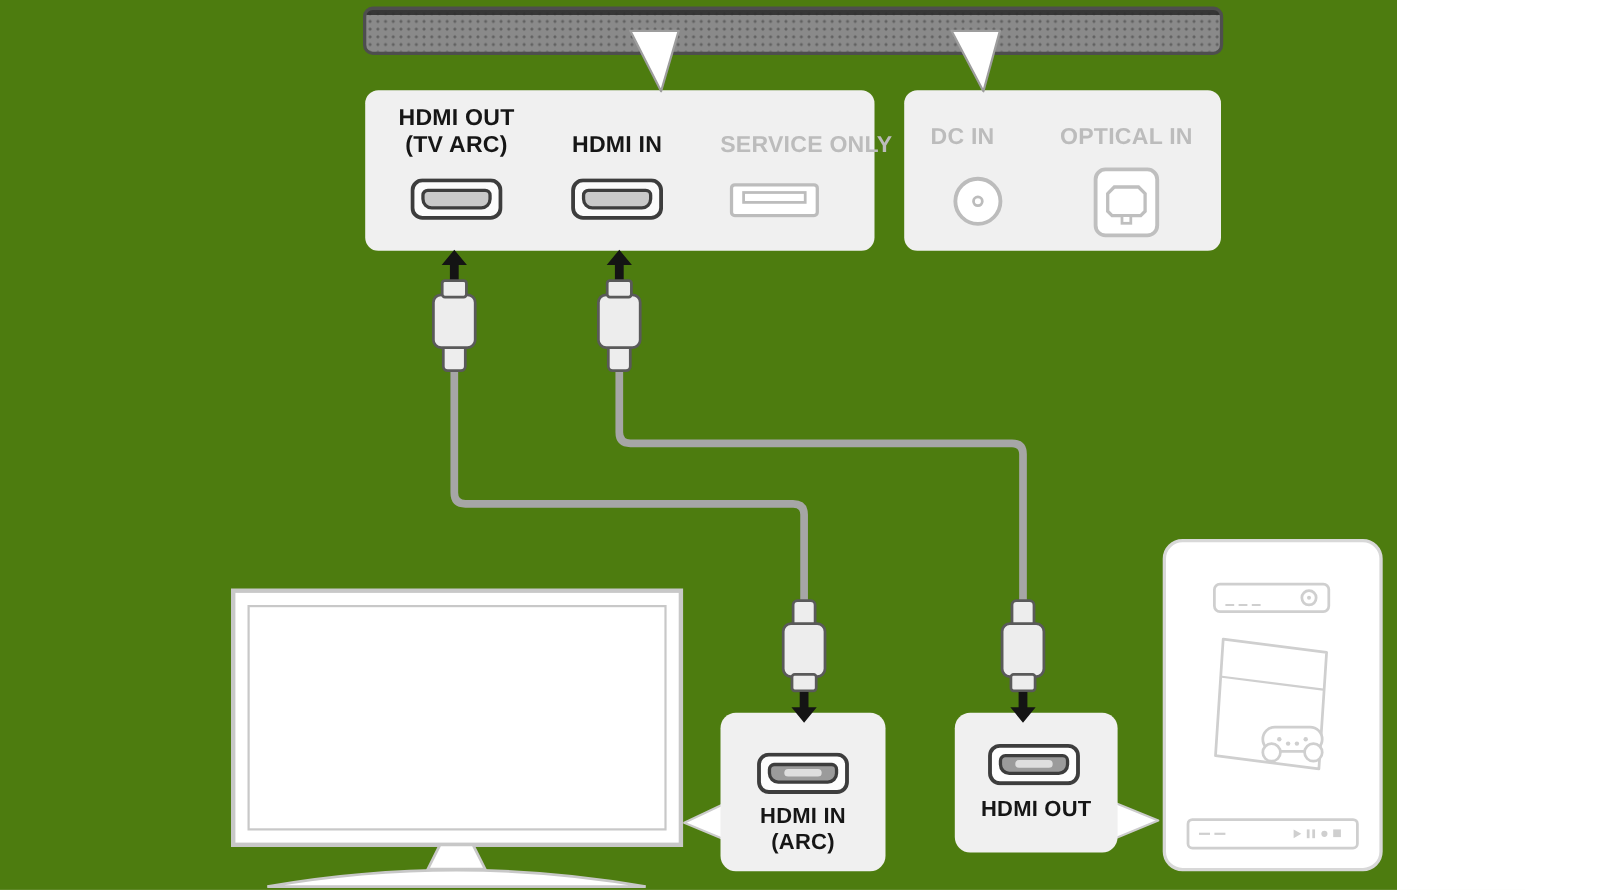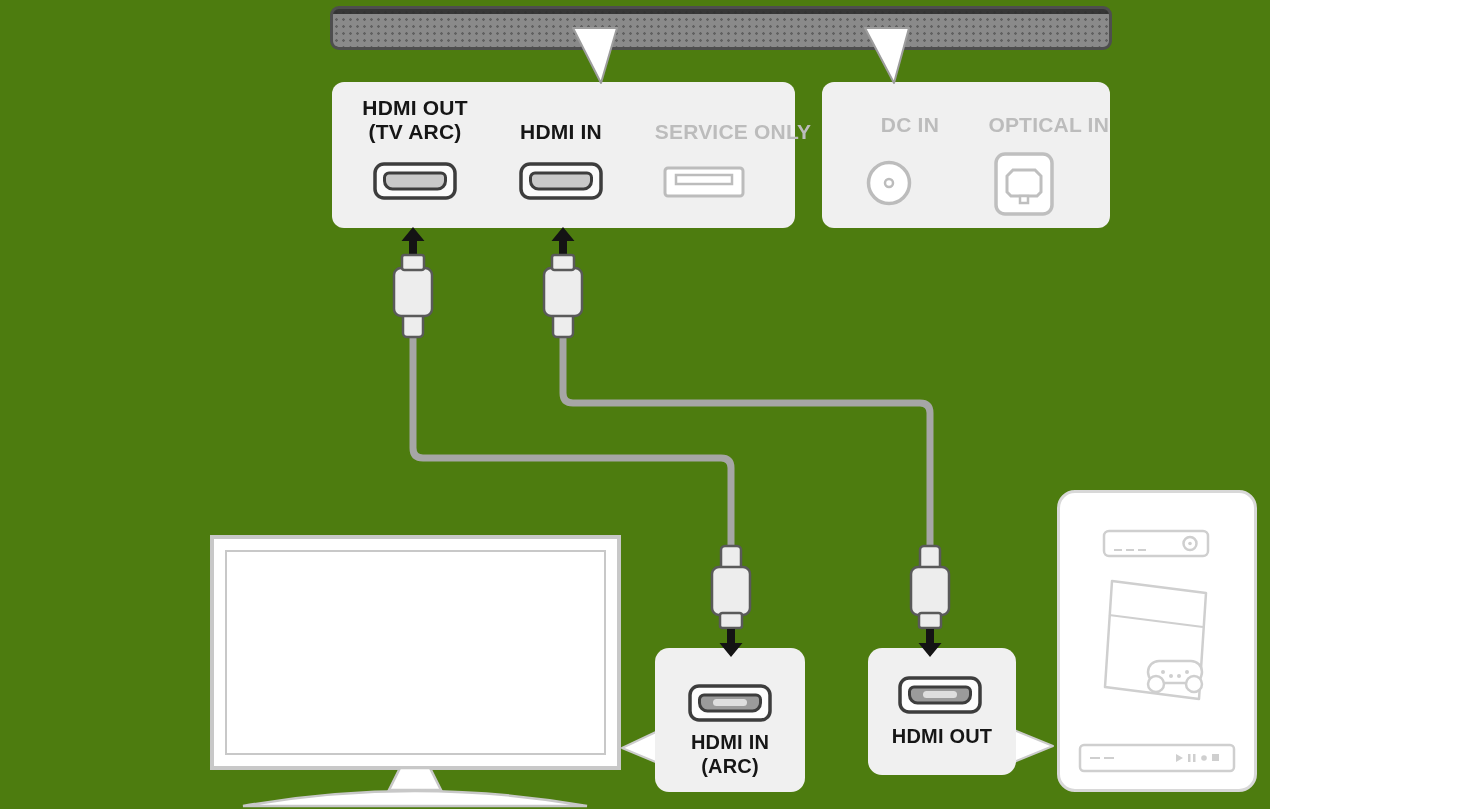--- a/index.html
+++ b/index.html
@@ -96,29 +96,29 @@
       <span>SERVICE ONLY</span>
     </div>
     <svg class="icon-abs" style="left:331px;top:84px;" width="82" height="32" viewBox="0 0 82 32">
       <rect x="2" y="2" width="78" height="28" rx="3" fill="#ffffff" stroke="#bcbcbc" stroke-width="3"></rect>
       <rect x="13" y="9" width="56" height="9" fill="#ffffff" stroke="#bcbcbc" stroke-width="2.5"></rect>
     </svg>
   </div>
 
   <div class="panel" style="left:822px;top:82px;width:288px;height:146px;">
 
-    <div class="port-label inactive" style="left:17px;top:31px;width:100px;text-align:right;">
+    <div class="port-label inactive" style="left:3px;top:31px;width:100px;">
       <span>DC IN</span>
     </div>
     <svg class="icon-abs" style="left:43px;top:77px;" width="48" height="48" viewBox="0 0 48 48">
       <circle cx="24" cy="24" r="20.5" fill="#ffffff" stroke="#bcbcbc" stroke-width="3.5"></circle>
       <circle cx="24" cy="24" r="4" fill="none" stroke="#bcbcbc" stroke-width="2.5"></circle>
     </svg>
 
-    <div class="port-label inactive" style="left:117px;top:31px;width:170px;text-align:right;">
+    <div class="port-label inactive" style="left:117px;top:31px;width:170px;">
       <span>OPTICAL IN</span>
     </div>
     <svg class="icon-abs" style="left:171px;top:69px;" width="62" height="66" viewBox="0 0 62 66">
       <rect x="3" y="3" width="56" height="60" rx="9" fill="#ffffff" stroke="#bfbfbf" stroke-width="3.5"></rect>
       <polygon points="20,19 42,19 48,25 48,41 44,45 18,45 14,41 14,25" fill="#ffffff" stroke="#bfbfbf" stroke-width="3"></polygon>
       <rect x="27" y="45" width="8" height="7" fill="#ffffff" stroke="#bfbfbf" stroke-width="2.5"></rect>
     </svg>
   </div>
 
   <div class="connbox" style="left:655px;top:648px;width:150px;height:144px;">

